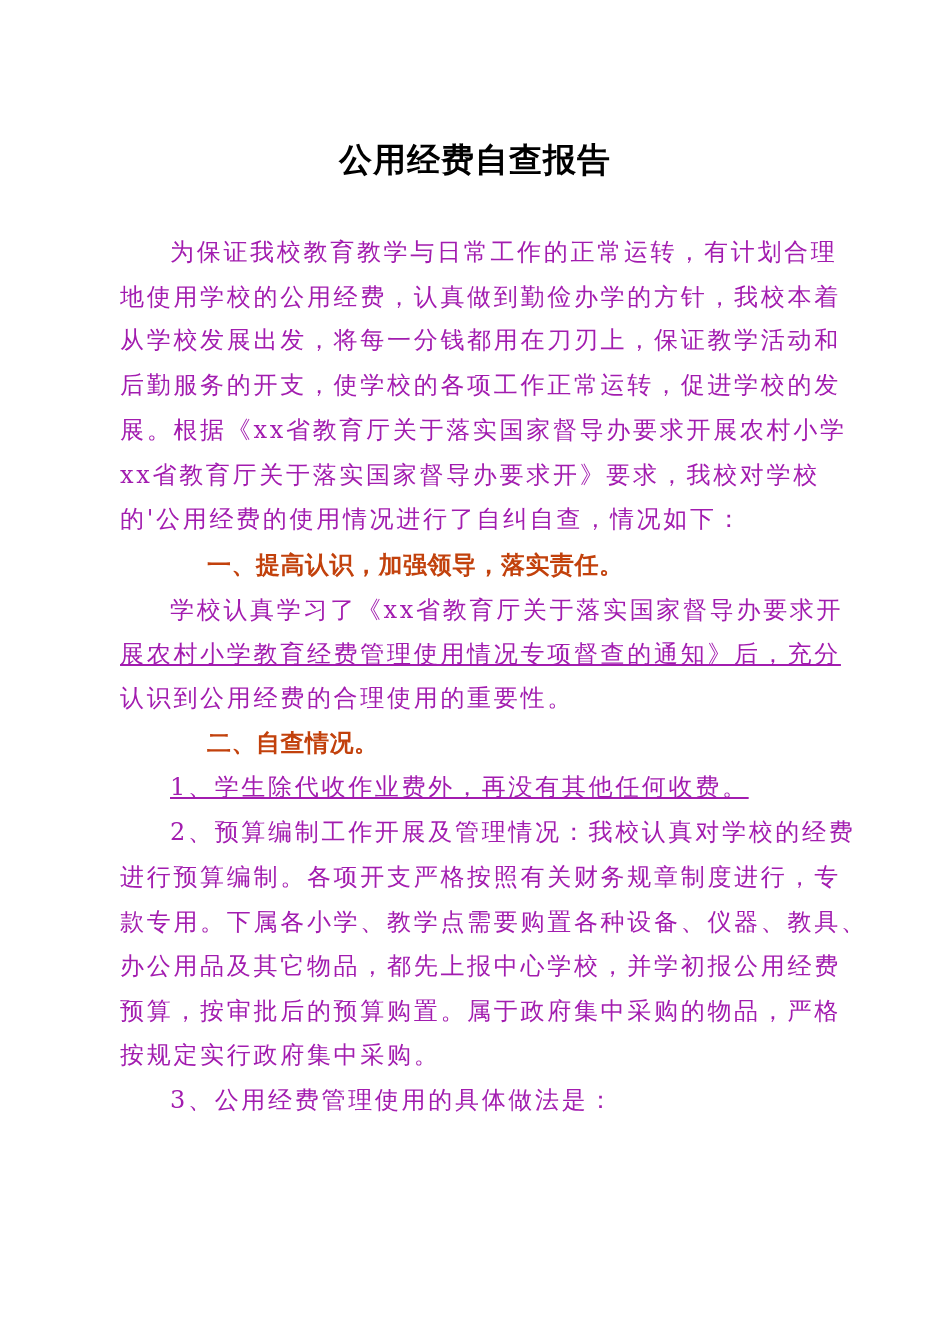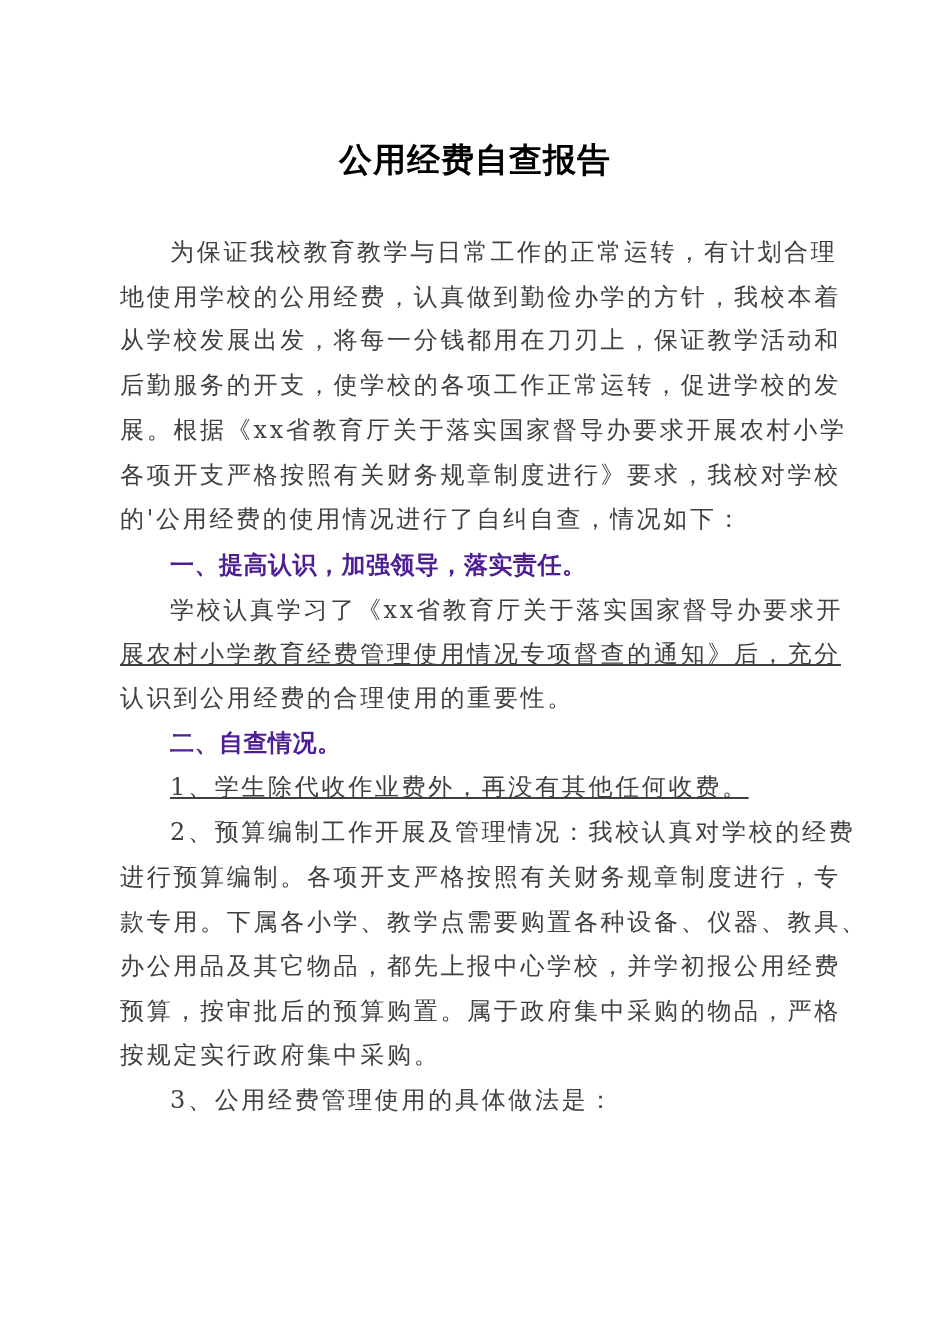--- a/index.html
+++ b/index.html
@@ -6,41 +6,41 @@
     body { width: 950px; height: 1344px; position: relative; overflow: hidden; }
     .page { position: absolute; left: 0; top: 0; width: 896px; height: 1344px; background: #ffffff; }
     .title {
       position: absolute; left: 0; width: 950px; top: 138px; text-align: center;
       font-family: "DejaVu Serif", "Liberation Serif", serif;
       font-size: 33px; font-weight: bold; color: #000; letter-spacing: 1px;
     }
     .line {
       position: absolute; left: 120px; width: 720px; height: 36px; line-height: 36px;
       font-family: "DejaVu Serif", "Liberation Serif", serif;
-      font-size: 24px; color: #404040; white-space: nowrap;
+      font-size: 24px; color: #a21caf; white-space: nowrap;
       letter-spacing: 2.7px;
     }
     .line.indent { left: 170px; }
     .line.head {
       font-family: "DejaVu Sans", "Liberation Sans", sans-serif;
-      font-weight: bold; color: #4c1d95; letter-spacing: 0.5px;
+      font-weight: bold; color: #c2410c; letter-spacing: 0.5px; margin-left: 37px;
     }
   </style>
 </head>
 <body>
 
 <div class="page">
   <div class="title">公用经费自查报告</div>
   <div id="body-lines">
       <div class="line indent" style="top: 234px;">为保证我校教育教学与日常工作的正常运转，有计划合理</div>
       <div class="line" style="top: 279px; text-align: center;">地使用学校的公用经费，认真做到勤俭办学的方针，我校本着</div>
       <div class="line" style="top: 322px;">从学校发展出发，将每一分钱都用在刀刃上，保证教学活动和</div>
       <div class="line" style="top: 367px;">后勤服务的开支，使学校的各项工作正常运转，促进学校的发</div>
       <div class="line" style="top: 412px;">展。根据《xx省教育厅关于落实国家督导办要求开展农村小学</div>
-      <div class="line" style="top: 457px;">各项开支严格按照有关财务规章制度进行》要求，我校对学校</div>
+      <div class="line" style="top: 457px;">xx省教育厅关于落实国家督导办要求开》要求，我校对学校</div>
       <div class="line" style="top: 501px;">的'公用经费的使用情况进行了自纠自查，情况如下：</div>
       <div class="line indent head" style="top: 547px;">一、提高认识，加强领导，落实责任。</div>
       <div class="line indent" style="top: 592px;">学校认真学习了《xx省教育厅关于落实国家督导办要求开</div>
       <div class="line" style="top: 636px; text-decoration: underline;">展农村小学教育经费管理使用情况专项督查的通知》后，充分</div>
       <div class="line" style="top: 680px;">认识到公用经费的合理使用的重要性。</div>
       <div class="line indent head" style="top: 725px;">二、自查情况。</div>
       <div class="line indent" style="top: 769px; text-decoration: underline;">1、学生除代收作业费外，再没有其他任何收费。</div>
       <div class="line indent" style="top: 814px;">2、预算编制工作开展及管理情况：我校认真对学校的经费</div>
       <div class="line" style="top: 859px;">进行预算编制。各项开支严格按照有关财务规章制度进行，专</div>
       <div class="line" style="top: 904px;">款专用。下属各小学、教学点需要购置各种设备、仪器、教具、</div>

